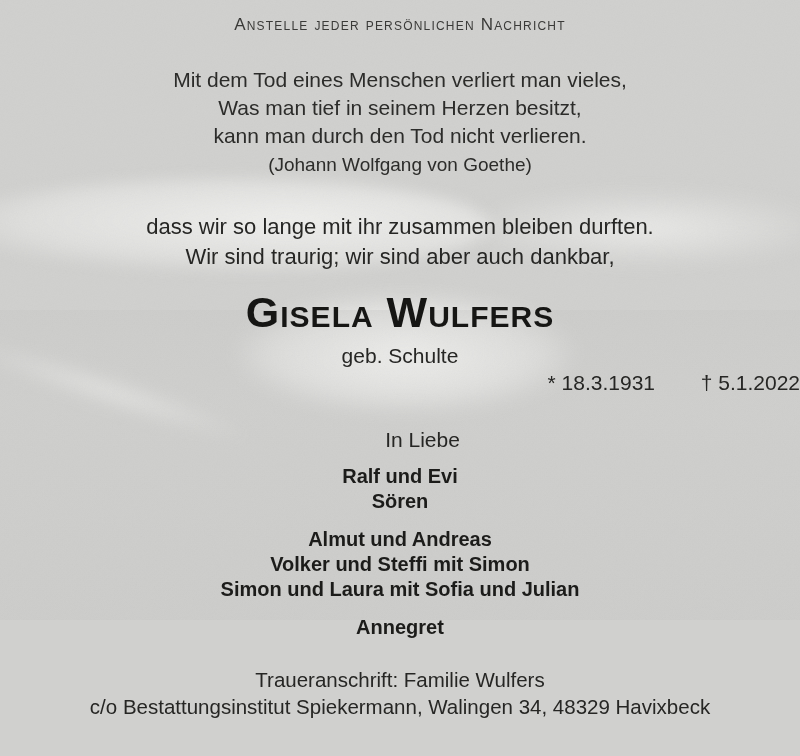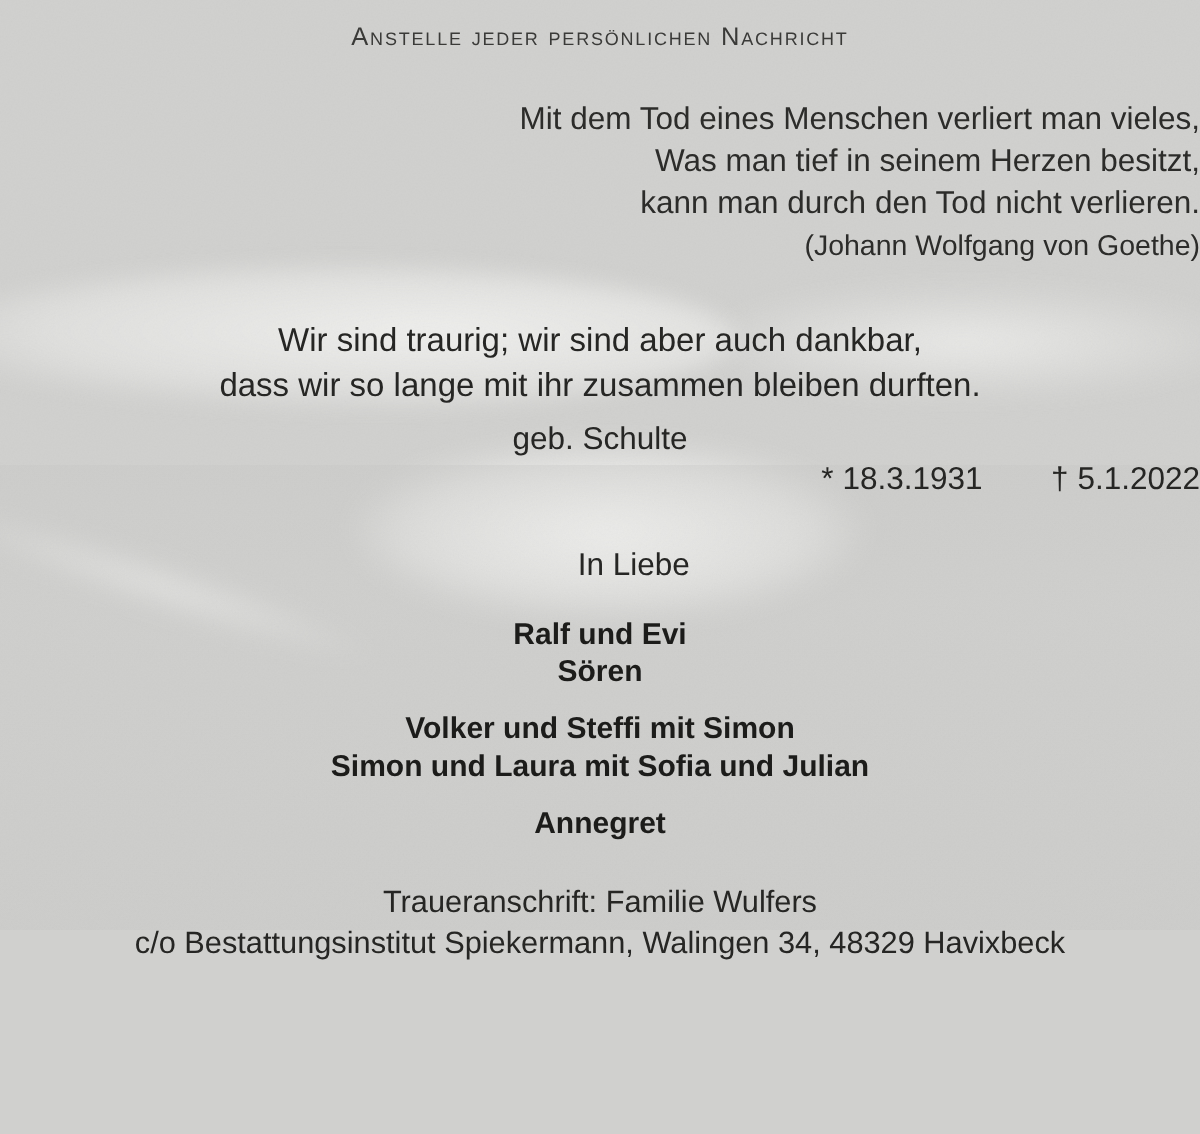--- a/index.html
+++ b/index.html
@@ -62,21 +62,20 @@
     font-variant: small-caps;
     font-size: 17px;
     letter-spacing: 1.2px;
     color: #3a3a38;
   }
   .poem {
     margin-top: 31px;
     font-size: 21px;
     line-height: 28px;
     color: #2c2c2a;
-    text-align: right;
   }
   .poem-attribution {
     font-size: 19px;
     line-height: 29px;
     color: #2c2c2a;
   }
   .intro {
     margin-top: 33px;
     font-size: 22px;
     line-height: 30px;
@@ -102,21 +101,21 @@
     text-align: right;
   }
   .dates .gap { display: inline-block; width: 34px; }
   .in-liebe {
     margin-top: 31px;
     font-size: 21px;
     line-height: 25px;
     padding-left: 45px;
   }
   .mourner-group { font-weight: bold; font-size: 20px; line-height: 25px; color: #1c1c1a; }
-  .group-1 { margin-top: 22px; }
+  .group-1 { margin-top: 12px; }
   .group-2 { margin-top: 13px; }
   .group-3 { margin-top: 13px; }
   .address {
     margin-top: 26px;
     font-size: 20.5px;
     line-height: 27px;
   }
   .line { white-space: nowrap; }
 </style>
 </head>
@@ -144,42 +143,44 @@
     <div class="smallcaps-header">Anstelle jeder persönlichen Nachricht</div>
 
     <div class="poem">
       <div class="line">Mit dem Tod eines Menschen verliert man vieles,</div>
       <div class="line">Was man tief in seinem Herzen besitzt,</div>
       <div class="line">kann man durch den Tod nicht verlieren.</div>
       <div class="poem-attribution">(Johann Wolfgang von Goethe)</div>
     </div>
 
     <div class="intro">
+      <div class="line">dass wir so lange mit ihr zusammen bleiben durften.</div>
       <div class="line">Wir sind traurig; wir sind aber auch dankbar,</div>
-      <div class="line">dass wir so lange mit ihr zusammen bleiben durften.</div>
     </div>
 
+    <div class="deceased-name">Gisela Wulfers</div>
     <div class="maiden-name">geb. Schulte</div>
 
     <div class="dates">
       <span>*</span>
       <span>18.3.1931</span>
       <span class="gap"></span>
       <span>†</span>
       <span>5.1.2022</span>
     </div>
 
     <div class="in-liebe">In Liebe</div>
 
     <div class="mourner-group group-1">
       <div class="line">Ralf und Evi</div>
       <div class="line">Sören</div>
     </div>
 
     <div class="mourner-group group-2">
+      <div class="line">Almut und Andreas</div>
       <div class="line">Volker und Steffi mit Simon</div>
       <div class="line">Simon und Laura mit Sofia und Julian</div>
     </div>
 
     <div class="mourner-group group-3">
       <div class="line">Annegret</div>
     </div>
 
     <div class="address">
       <div class="line">Traueranschrift: Familie Wulfers</div>

